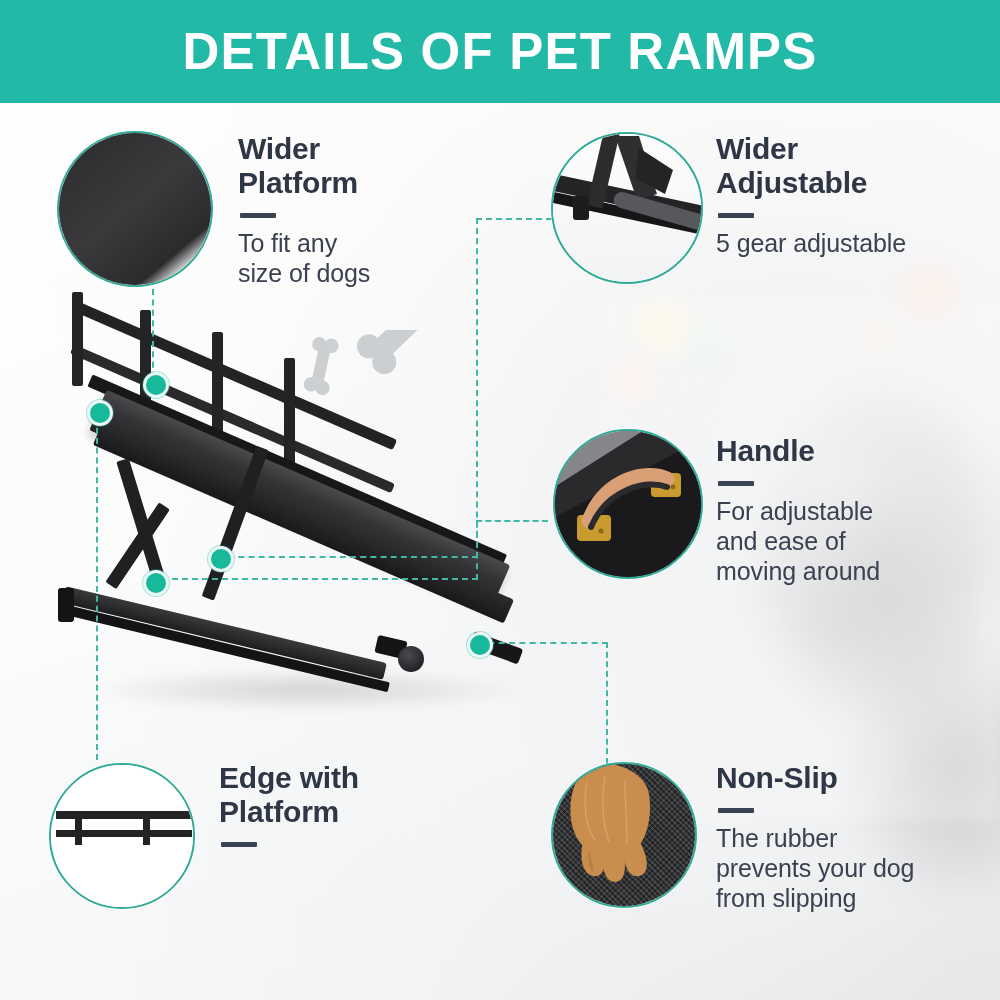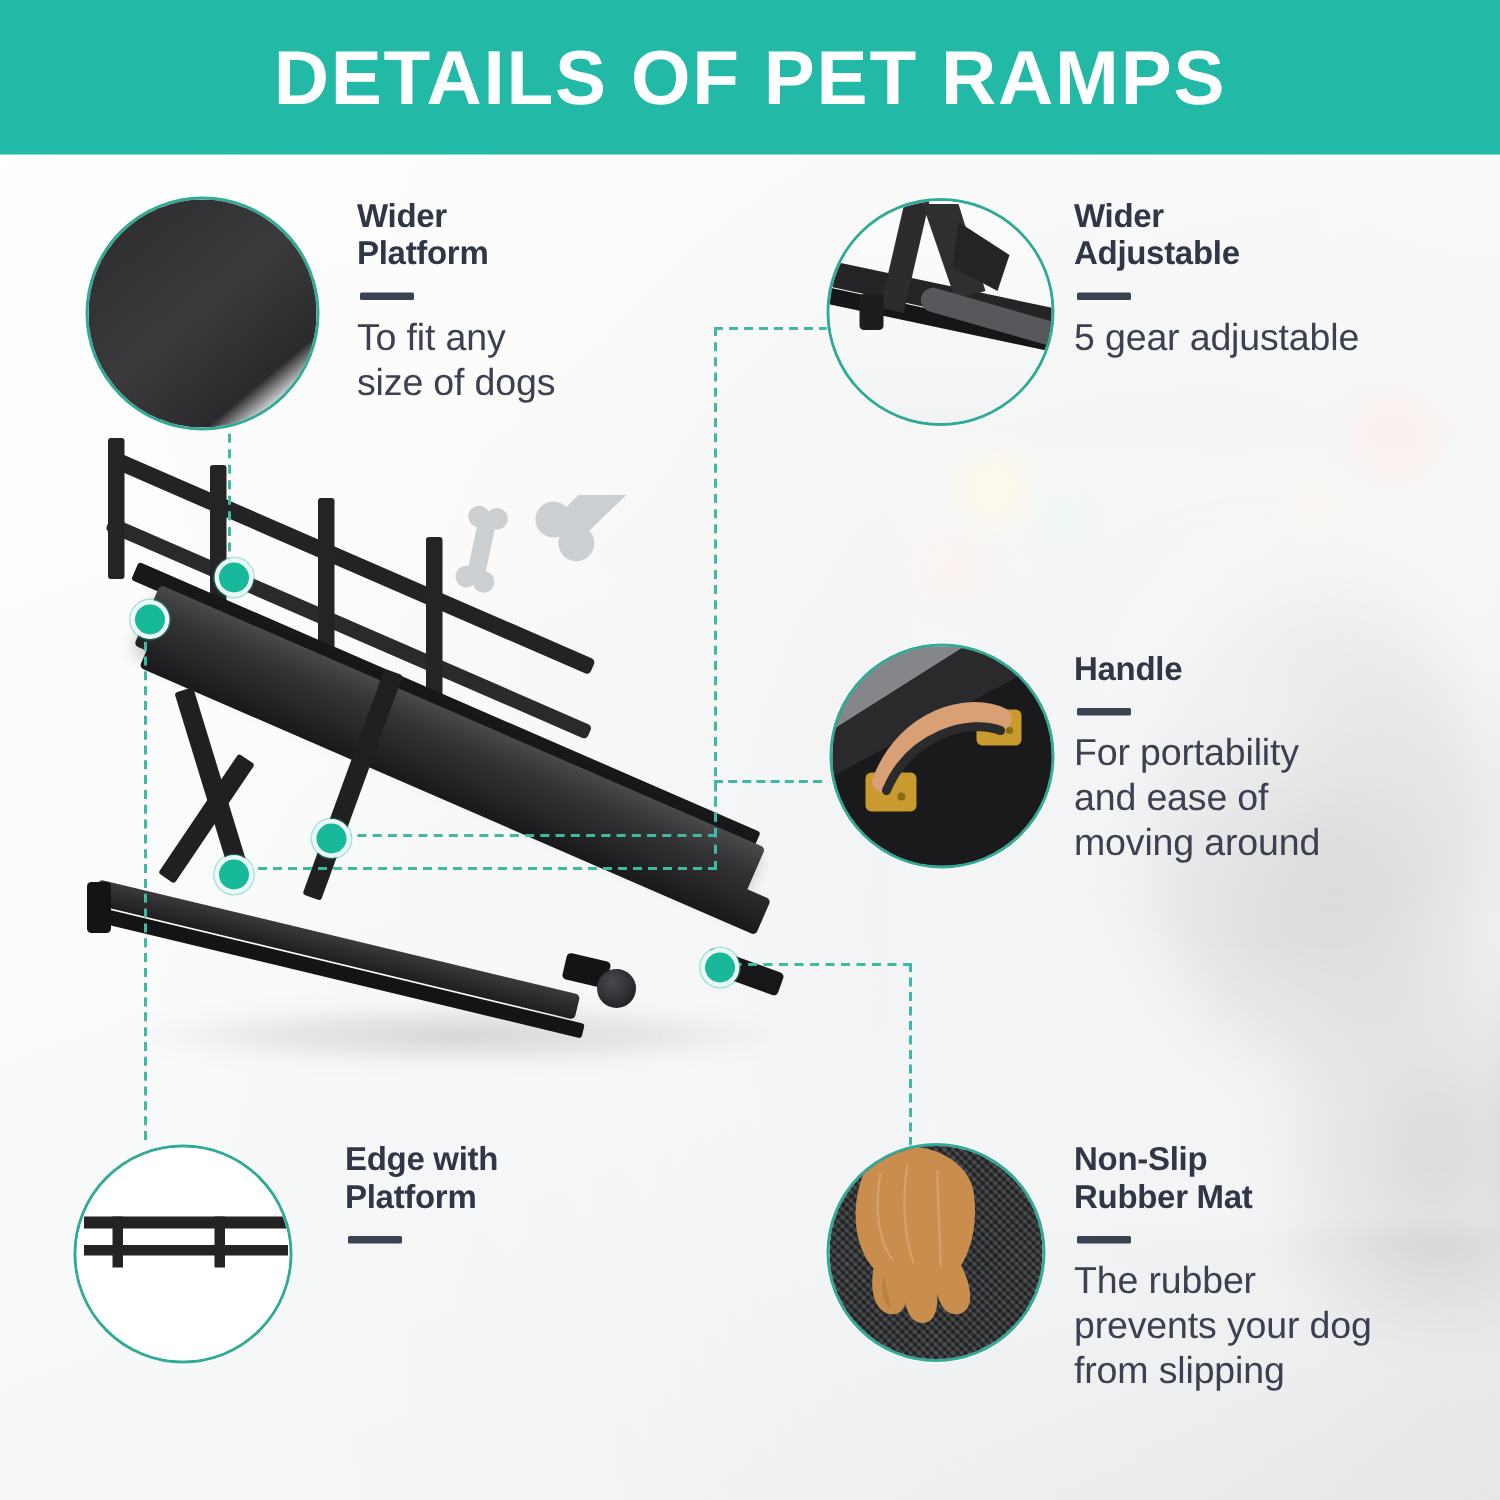--- a/index.html
+++ b/index.html
@@ -150,21 +150,21 @@
   .c5-img{
     background:
       repeating-linear-gradient(45deg, rgba(255,255,255,.05) 0 2px, rgba(0,0,0,.28) 2px 4px),
       repeating-linear-gradient(-45deg, rgba(255,255,255,.04) 0 2px, rgba(0,0,0,.22) 2px 4px),
       #3a3b3d;
   }
 
   
   .callout{position:absolute;z-index:7;}
   .co-title{
-    color:#2f3645;font-weight:bold;font-size:22px;line-height:1.13;
+    color:#2f3645;font-weight:bold;font-size:30px;line-height:1.13;
     letter-spacing:-0.2px;margin:0;
   }
   .co-rule{width:36px;height:5px;background:#3b4252;margin:13px 0 10px 2px;border-radius:1px;}
   .co-body{color:#3b4150;font-size:25px;line-height:1.2;letter-spacing:-0.1px;margin:0;font-weight:400;}
 </style>
 </head>
 <body>
 
 <div id="page">
 
@@ -349,38 +349,37 @@
       <div>5 gear adjustable</div>
     </div>
   </div>
 
   <div class="callout" style="left:716px;top:434px;width:250px;">
     <div class="co-title">
       <div>Handle</div>
     </div>
     <div class="co-rule"></div>
     <div class="co-body">
-      <div>For portability</div>
+      <div>For adjustable</div>
       <div>and ease of</div>
       <div>moving around</div>
     </div>
   </div>
 
-  <div class="callout" style="left:219px;top:761px;width:280px;margin-left:11px;">
+  <div class="callout" style="left:219px;top:761px;width:280px;">
     <div class="co-title">
       <div>Edge with</div>
       <div>Platform</div>
     </div>
     <div class="co-rule"></div>
   </div>
 
   <div class="callout" style="left:716px;top:761px;width:270px;">
     <div class="co-title">
       <div>Non-Slip</div>
-      <div>Rubber Mat</div>
     </div>
     <div class="co-rule"></div>
     <div class="co-body">
       <div>The rubber</div>
       <div>prevents your dog</div>
       <div>from slipping</div>
     </div>
   </div>
 
 </div>

